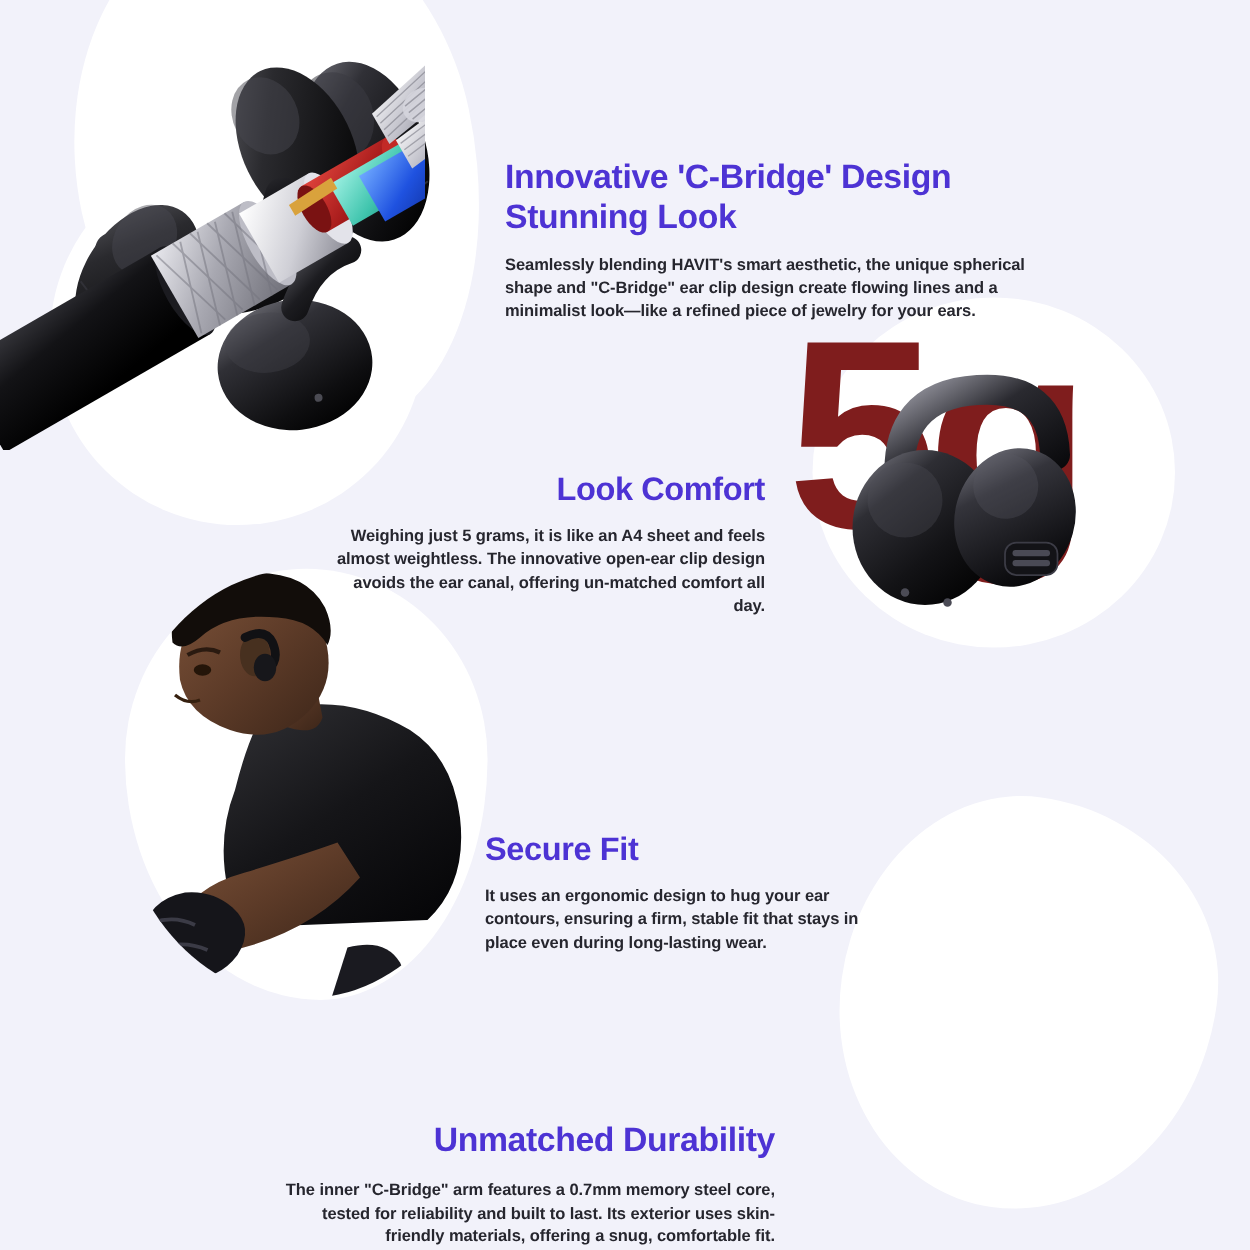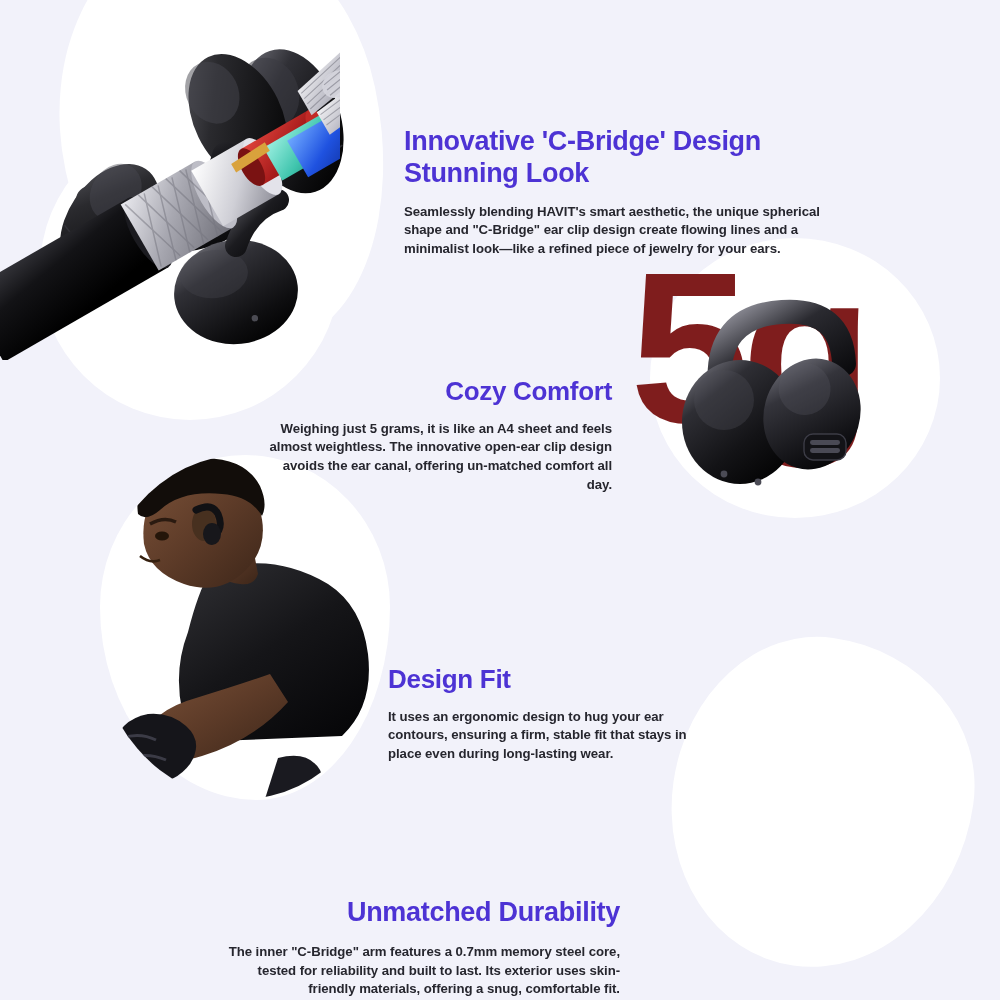--- a/index.html
+++ b/index.html
@@ -364,26 +364,26 @@
       </g>
     </svg>
   </div>
 
   <div class="feature-block" id="block-design">
     <div class="feature-title">Innovative 'C-Bridge' Design Stunning Look</div>
     <div class="feature-body">Seamlessly blending HAVIT's smart aesthetic, the unique spherical shape and "C-Bridge" ear clip design create flowing lines and a minimalist look—like a refined piece of jewelry for your ears.</div>
   </div>
 
   <div class="feature-block" id="block-comfort">
-    <div class="feature-title">Cozy Comfort</div>
+    <div class="feature-title">Look Comfort</div>
     <div class="feature-body">Weighing just 5 grams, it is like an A4 sheet and feels almost weightless. The innovative open-ear clip design avoids the ear canal, offering un-matched comfort all day.</div>
   </div>
 
   <div class="feature-block" id="block-fit">
-    <div class="feature-title">Design Fit</div>
+    <div class="feature-title">Secure Fit</div>
     <div class="feature-body">It uses an ergonomic design to hug your ear contours, ensuring a firm, stable fit that stays in place even during long-lasting wear.</div>
   </div>
 
   <div class="feature-block" id="block-durability">
     <div class="feature-title">Unmatched Durability</div>
     <div class="feature-body">The inner "C-Bridge" arm features a 0.7mm memory steel core, tested for reliability and built to last. Its exterior uses skin-friendly materials, offering a snug, comfortable fit.</div>
   </div>
 
 </div>
 

